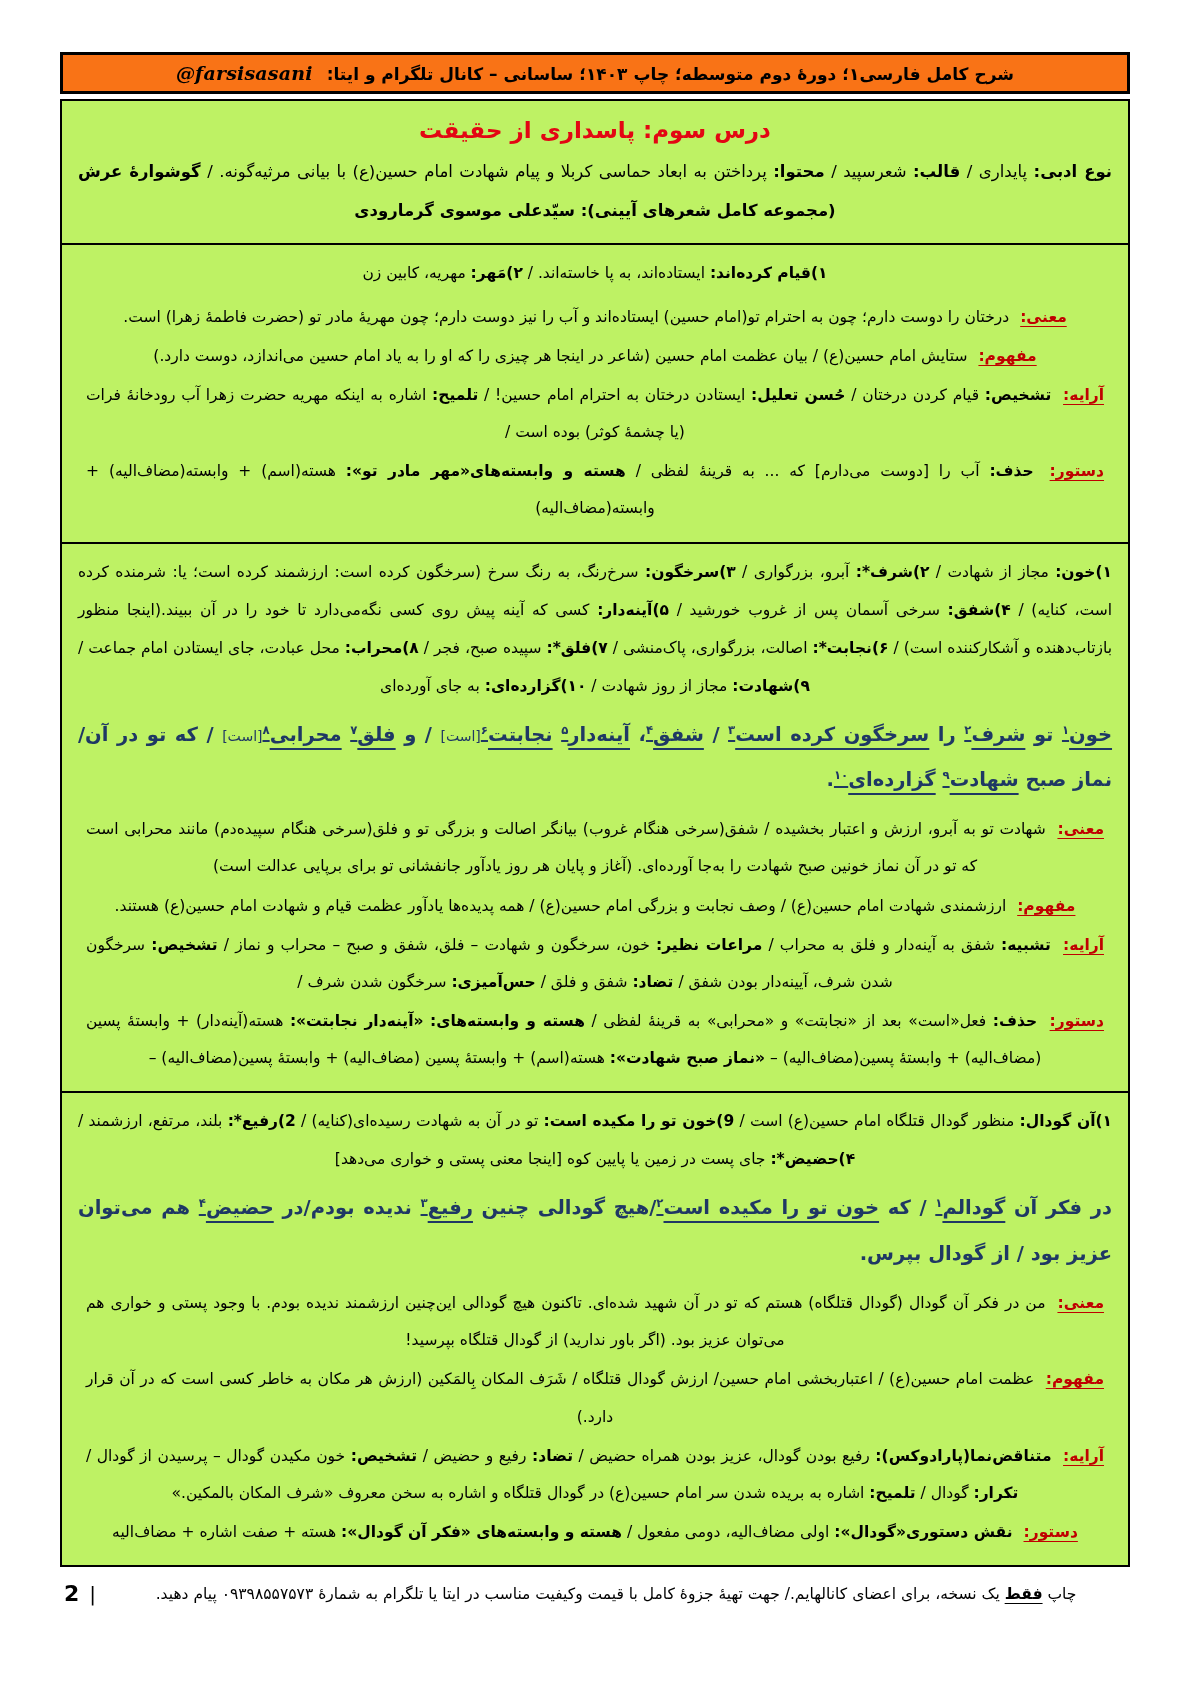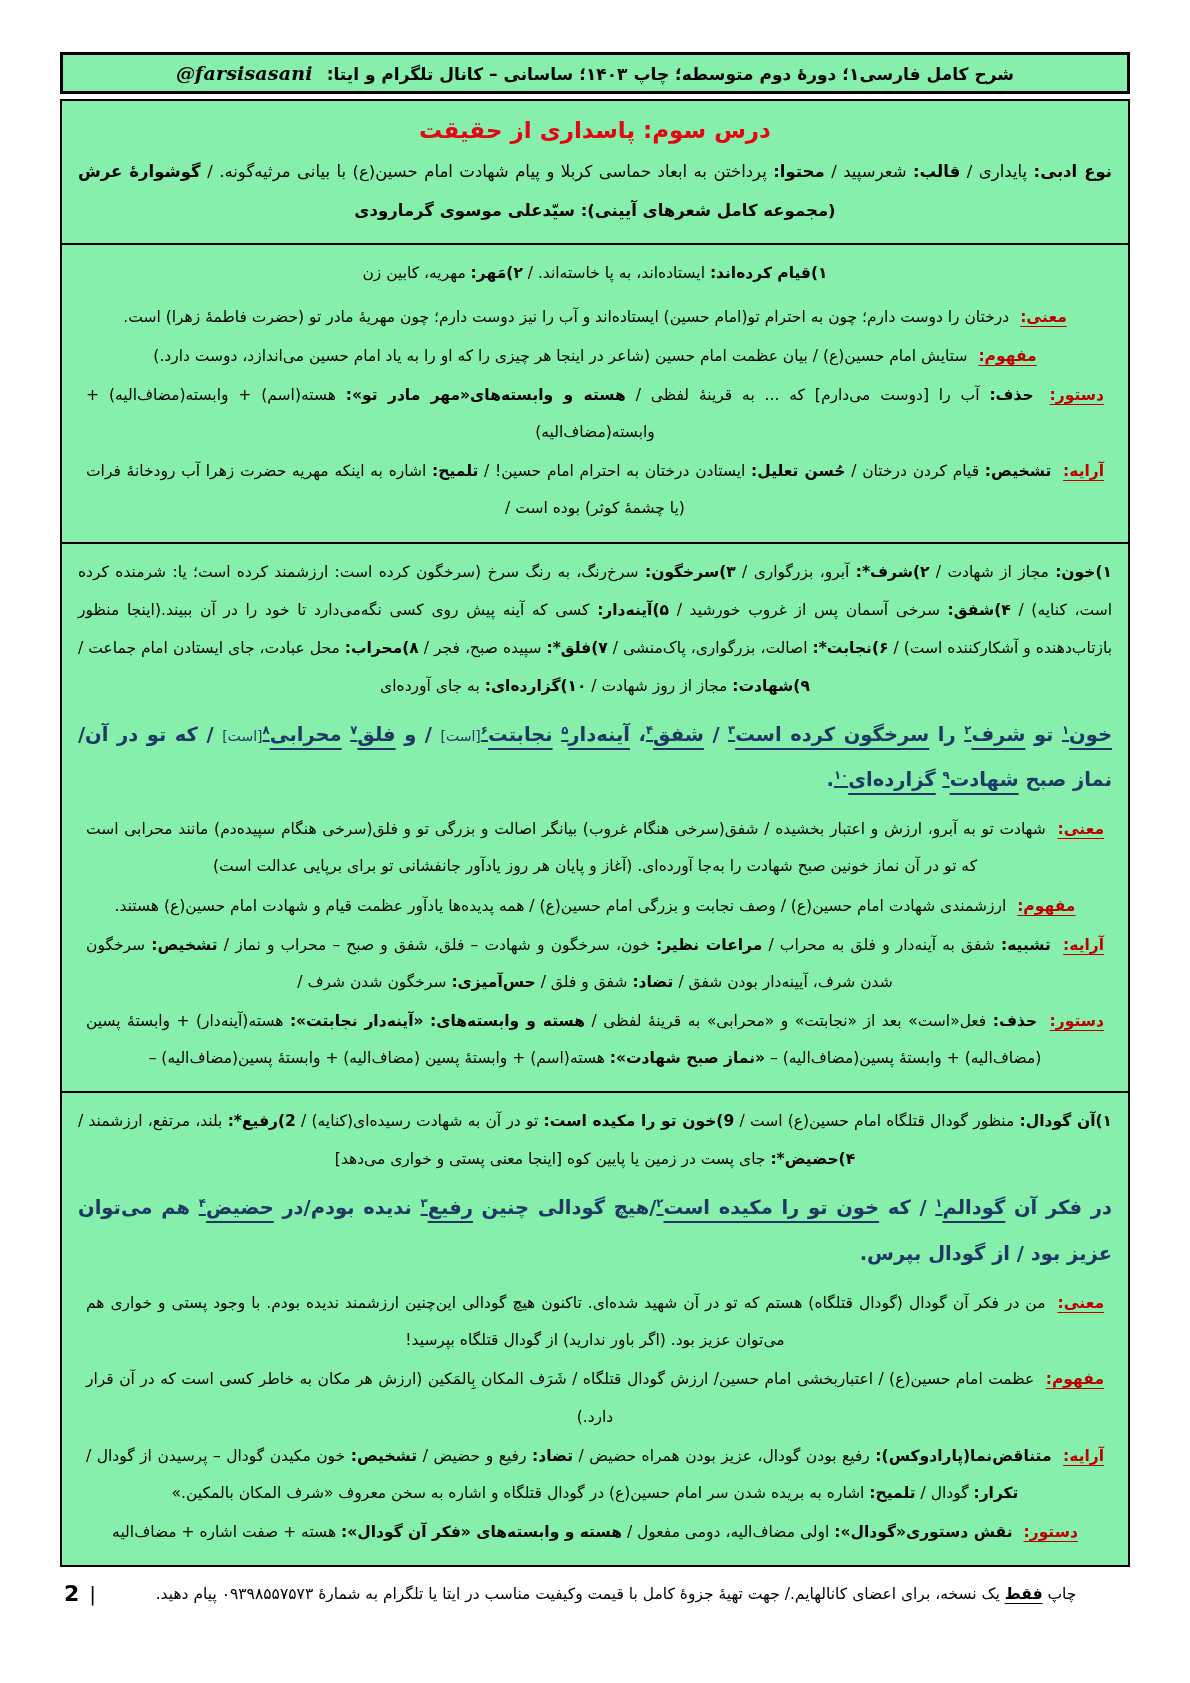--- a/index.html
+++ b/index.html
@@ -12,32 +12,32 @@
   }
   .page{padding:52px 60px 0 60px;direction:rtl;}
   .header-box{
     border:3px solid #000;
     padding:7px 24px;
     text-align:center;
     font-weight:bold;
     font-size:17px;
     letter-spacing:.2px;
     margin-bottom:5px;
-    background:#86efac;
+    background:#f97316;
   }
   .handle{
     font-family:"DejaVu Serif",serif;
     font-style:italic;
     font-weight:bold;
     font-size:19px;
     direction:ltr;
     unicode-bidi:embed;
     padding-right:8px;
   }
-  .main-box{border:2px solid #000;background:#86efac;}
+  .main-box{border:2px solid #000;background:#bef264;}
   .sec{border-bottom:2px solid #000;padding:8px 16px 12px 16px;}
   .sec:last-child{border-bottom:none;}
   .lesson-title{
     color:#e30613;
     font-weight:bold;
     font-size:23px;
     text-align:center;
     margin:8px 0 10px 0;
   }
   .meta{
@@ -116,22 +116,22 @@
   <div class="main-box">
     <section class="sec">
       <div class="lesson-title">درس سوم: پاسداری از حقیقت</div>
       <p class="meta"><span class="b">نوع ادبی:</span><span> پایداری / </span><span class="b">قالب:</span><span> شعرسپید / </span><span class="b">محتوا:</span><span> پرداختن به ابعاد حماسی کربلا و پیام شهادت امام حسین(ع) با بیانی مرثیه‌گونه. / </span><span class="b">گوشوارهٔ عرش (مجموعه کامل شعرهای آیینی): سیّدعلی موسوی گرمارودی</span></p>
     </section>
     <div id="sections">
         <section class="sec">
           <p class="vocab"><span class="b">۱)قیام کرده‌اند:</span><span> ایستاده‌اند، به پا خاسته‌اند. / </span><span class="b">۲)مَهر:</span><span> مهریه، کابین زن</span></p>
           <p class="row"><span class="label">معنی:</span><span> درختان را دوست دارم؛ چون به احترام تو(امام حسین) ایستاده‌اند و آب را نیز دوست دارم؛ چون مهریهٔ مادر تو (حضرت فاطمهٔ زهرا) است.</span></p>
           <p class="row"><span class="label">مفهوم:</span><span> ستایش امام حسین(ع) / بیان عظمت امام حسین (شاعر در اینجا هر چیزی را که او را به یاد امام حسین می‌اندازد، دوست دارد.)</span></p>
+          <p class="row"><span class="label">آرایه:</span><span> </span><span class="b">تشخیص:</span><span> قیام کردن درختان / </span><span class="b">حُسن تعلیل:</span><span> ایستادن درختان به احترام امام حسین! / </span><span class="b">تلمیح:</span><span> اشاره به اینکه مهریه حضرت زهرا آب رودخانهٔ فرات (یا چشمهٔ کوثر) بوده است /</span></p>
           <p class="row"><span class="label">دستور:</span><span> </span><span class="b">حذف:</span><span> آب را [دوست می‌دارم] که ... به قرینهٔ لفظی / </span><span class="b">هسته و وابسته‌های«مهر مادر تو»:</span><span> هسته(اسم) + وابسته(مضاف‌الیه) + وابسته(مضاف‌الیه)</span></p>
-          <p class="row"><span class="label">آرایه:</span><span> </span><span class="b">تشخیص:</span><span> قیام کردن درختان / </span><span class="b">حُسن تعلیل:</span><span> ایستادن درختان به احترام امام حسین! / </span><span class="b">تلمیح:</span><span> اشاره به اینکه مهریه حضرت زهرا آب رودخانهٔ فرات (یا چشمهٔ کوثر) بوده است /</span></p>
         </section>
         <section class="sec">
           <p class="vocab"><span class="b">۱)خون:</span><span> مجاز از شهادت / </span><span class="b">۲)شرف*:</span><span> آبرو، بزرگواری / </span><span class="b">۳)سرخگون:</span><span> سرخ‌رنگ، به رنگ سرخ (سرخگون کرده است: ارزشمند کرده است؛ یا: شرمنده کرده است، کنایه) / </span><span class="b">۴)شفق:</span><span> سرخی آسمان پس از غروب خورشید / </span><span class="b">۵)آینه‌دار:</span><span> کسی که آینه پیش روی کسی نگه‌می‌دارد تا خود را در آن ببیند.(اینجا منظور بازتاب‌دهنده و آشکارکننده است) / </span><span class="b">۶)نجابت*:</span><span> اصالت، بزرگواری، پاک‌منشی / </span><span class="b">۷)فلق*:</span><span> سپیده صبح، فجر / </span><span class="b">۸)محراب:</span><span> محل عبادت، جای ایستادن امام جماعت / </span><span class="b">۹)شهادت:</span><span> مجاز از روز شهادت / </span><span class="b">۱۰)گزارده‌ای:</span><span> به جای آورده‌ای</span></p>
           <p class="verse"><span class="u">خون</span><span class="u sup">۱</span><span> تو </span><span class="u">شرف</span><span class="u sup">۲</span><span> را </span><span class="u">سرخگون کرده است</span><span class="u sup">۳</span><span> / </span><span class="u">شفق</span><span class="u sup">۴</span><span>، </span><span class="u">آینه‌دار</span><span class="u sup">۵</span><span> </span><span class="u">نجابتت</span><span class="u sup">۶</span><span class="sm">[است]</span><span> / و </span><span class="u">فلق</span><span class="u sup">۷</span><span> </span><span class="u">محرابی</span><span class="u sup">۸</span><span class="sm">[است]</span><span> / که تو در آن/ نماز صبح </span><span class="u">شهادت</span><span class="u sup">۹</span><span> </span><span class="u">گزارده‌ای</span><span class="u sup">۱۰</span><span>.</span></p>
           <p class="row"><span class="label">معنی:</span><span> شهادت تو به آبرو، ارزش و اعتبار بخشیده / شفق(سرخی هنگام غروب) بیانگر اصالت و بزرگی تو و فلق(سرخی هنگام سپیده‌دم) مانند محرابی است که تو در آن نماز خونین صبح شهادت را به‌جا آورده‌ای. (آغاز و پایان هر روز یادآور جانفشانی تو برای برپایی عدالت است)</span></p>
           <p class="row"><span class="label">مفهوم:</span><span> ارزشمندی شهادت امام حسین(ع) / وصف نجابت و بزرگی امام حسین(ع) / همه پدیده‌ها یادآور عظمت قیام و شهادت امام حسین(ع) هستند.</span></p>
           <p class="row"><span class="label">آرایه:</span><span> </span><span class="b">تشبیه:</span><span> شفق به آینه‌دار و فلق به محراب / </span><span class="b">مراعات نظیر:</span><span> خون، سرخگون و شهادت – فلق، شفق و صبح – محراب و نماز / </span><span class="b">تشخیص:</span><span> سرخگون شدن شرف، آیینه‌دار بودن شفق / </span><span class="b">تضاد:</span><span> شفق و فلق / </span><span class="b">حس‌آمیزی:</span><span> سرخگون شدن شرف /</span></p>
           <p class="row"><span class="label">دستور:</span><span> </span><span class="b">حذف:</span><span> فعل«است» بعد از «نجابتت» و «محرابی» به قرینهٔ لفظی / </span><span class="b">هسته و وابسته‌های:</span><span> </span><span class="b">«آینه‌دار نجابتت»:</span><span> هسته(آینه‌دار) + وابستهٔ پسین (مضاف‌الیه) + وابستهٔ پسین(مضاف‌الیه) – </span><span class="b">«نماز صبح شهادت»:</span><span> هسته(اسم) + وابستهٔ پسین (مضاف‌الیه) + وابستهٔ پسین(مضاف‌الیه) –</span></p>
         </section>
         <section class="sec">

